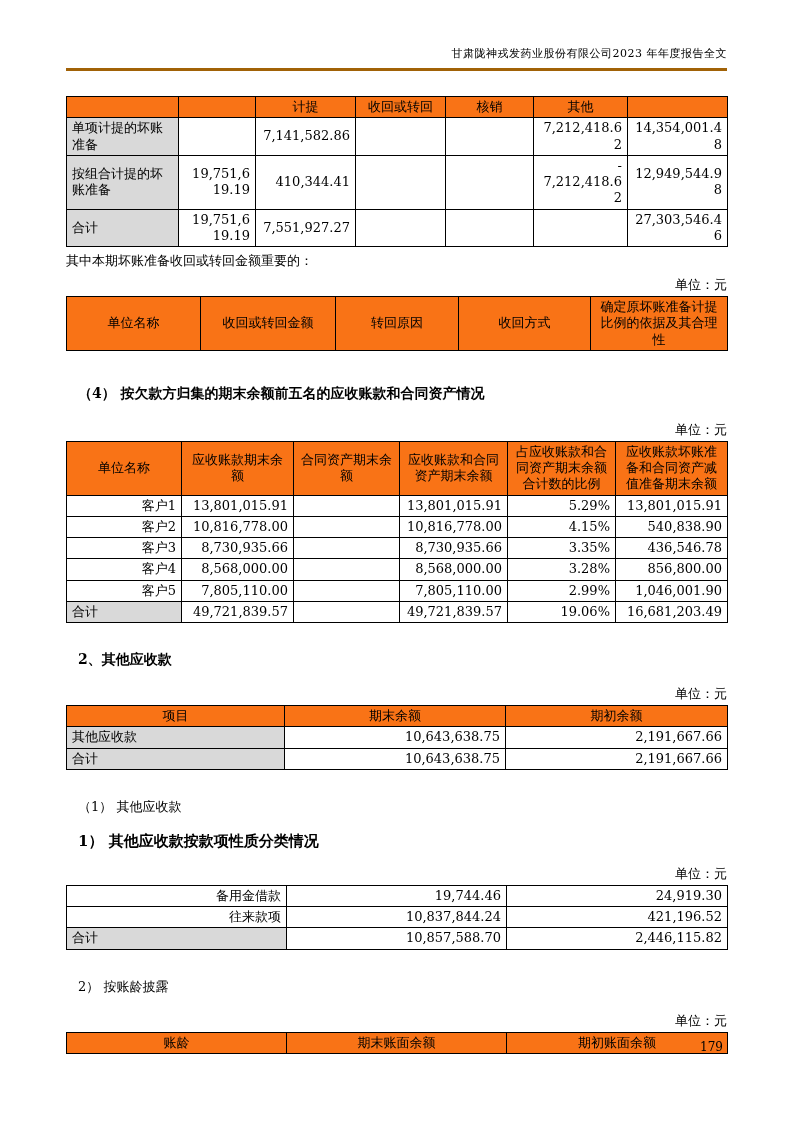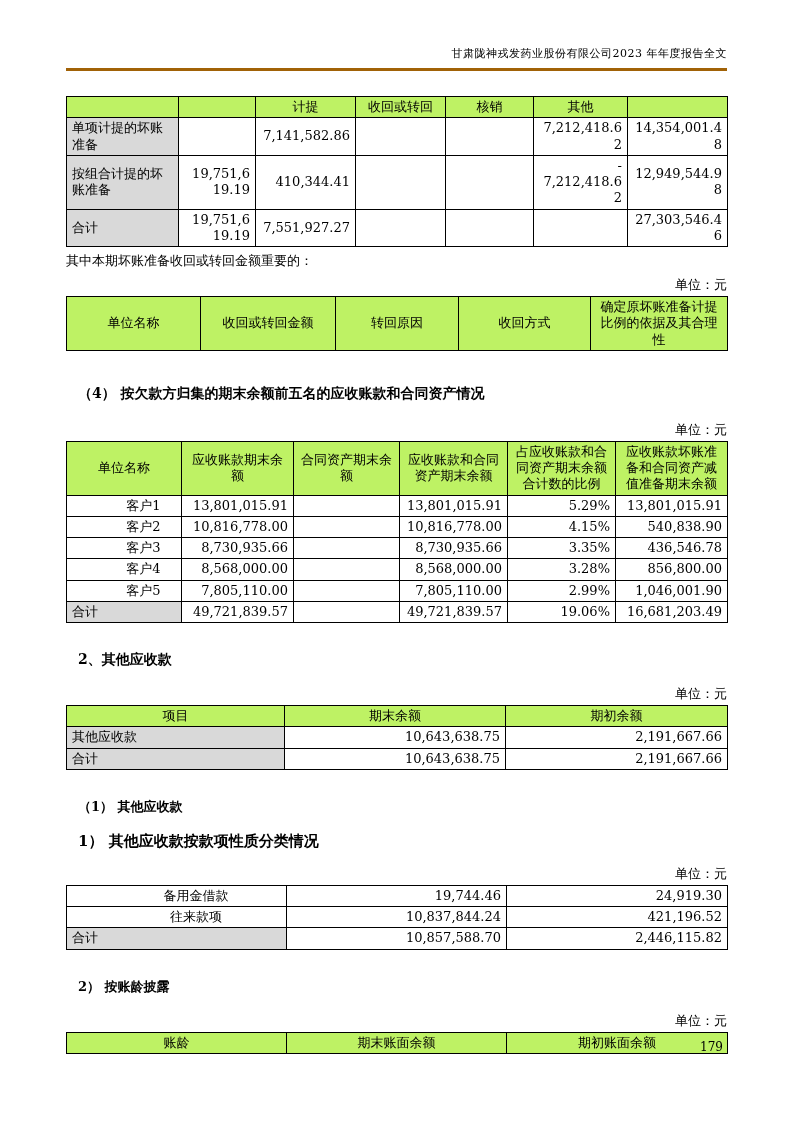--- a/index.html
+++ b/index.html
@@ -31,38 +31,38 @@
     line-height:1.25;
   }
   td, th {
     border:1px solid #000;
     padding:2px 5px;
     vertical-align:middle;
     word-break:break-all;
     white-space:pre-line;
     font-weight:normal;
   }
-  th { background:#bef264; text-align:center; }
+  th { background:#f97316; text-align:center; }
   td.lbl { background:#d9d9d9; text-align:left;margin-left:6px; }
   td.num { text-align:right; }
-  td.txt { text-align:center;padding-left:44px; }
+  td.txt { text-align:right;padding-left:44px; }
 
   .note { margin-top:5px; font-size:13px; }
   .unit { margin-top:6px; text-align:right; font-size:13px;font-family:Liberation Mono, monospace; }
   .unit.u2 { margin-top:18px; }
   .unit.u3 { margin-top:16px; }
   .unit.u4 { margin-top:14px; }
   .unit.u5 { margin-top:16px; }
 
   .tbl1 { margin-top:25px; }
   .tbl  { margin-top:2px; }
 
   .sec-title   { margin-top:34px; font-size:14px; font-weight:bold; padding-left:12px; }
   .sec-title2  { margin-top:28px; font-size:14px; font-weight:bold; padding-left:12px; }
-  .sub-title   { margin-top:28px; font-size:13px; font-weight:bold; padding-left:12px; }
+  .sub-title   { margin-top:28px; font-size:13px; font-weight:normal; padding-left:12px; }
   .sub-title2  { margin-top:16px; font-size:15px; font-weight:bold; padding-left:12px; }
 
   .page-number {
     position:absolute;
     top:1040px; right:70px;
     font-size:12px;
   }
 </style>
 </head>
 <body>

